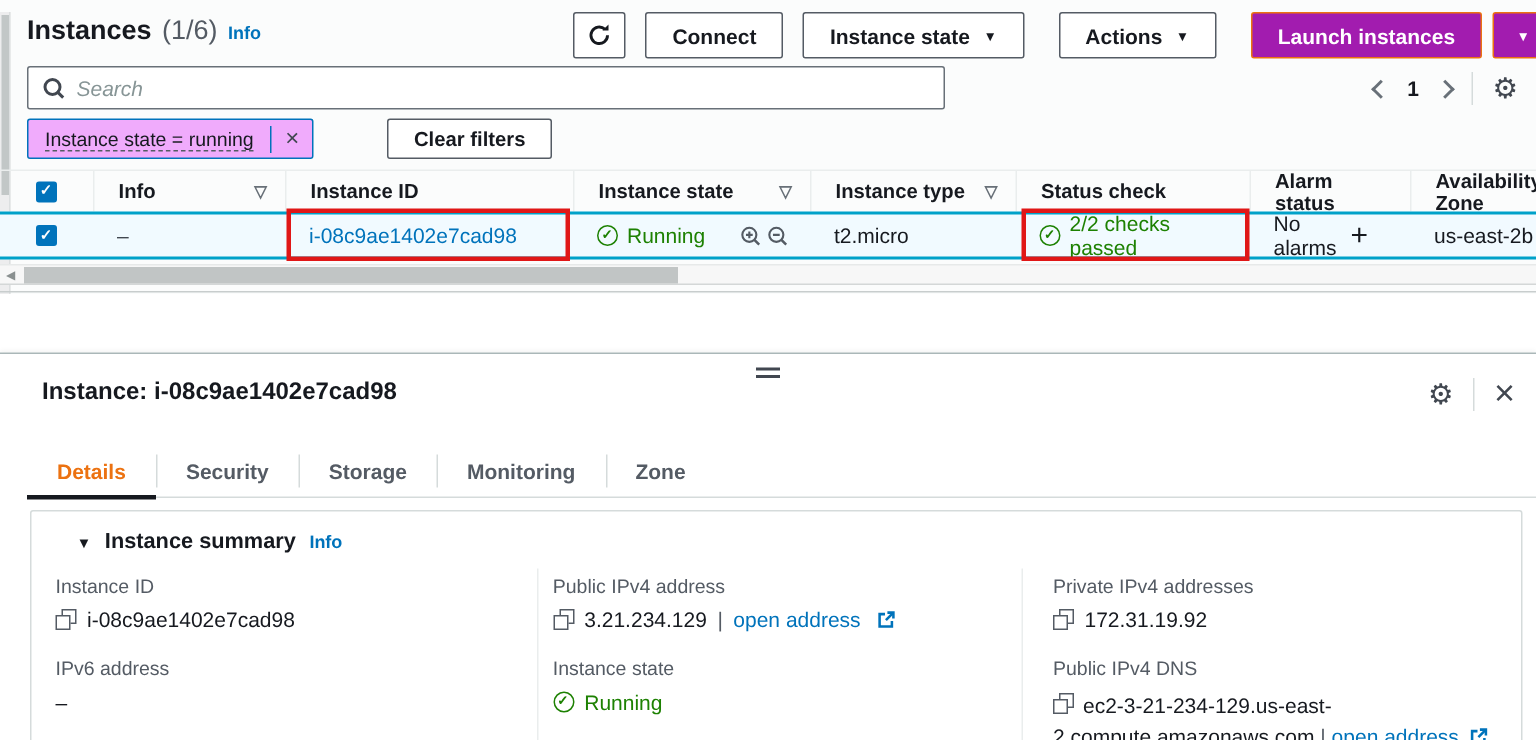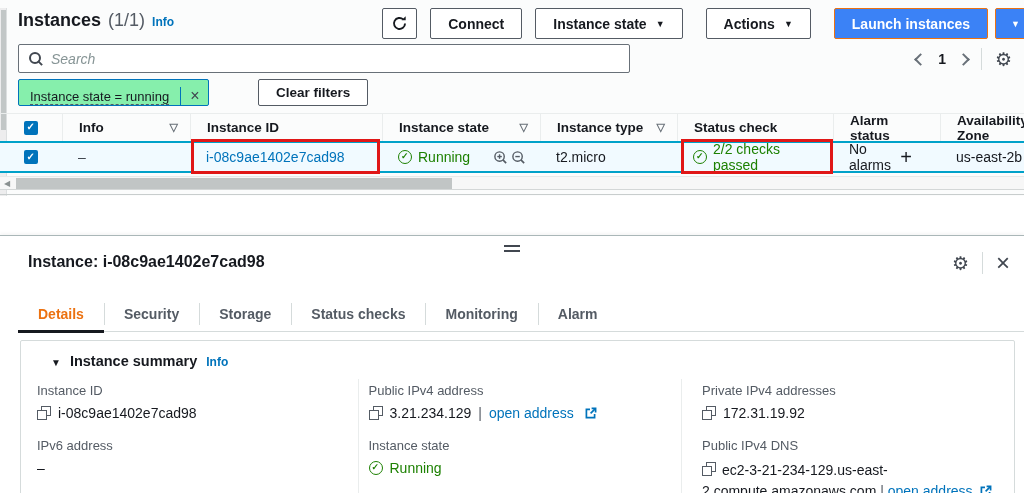--- a/index.html
+++ b/index.html
@@ -11,42 +11,42 @@
   .left-scroll-thumb { position:absolute; top:2px; left:1px; width:5px; height:120px; background:#c2c7c7; }
   .page-header { position:absolute; top:10px; left:18px; display:flex; align-items:baseline; gap:7px; }
   .page-title { font-size:18px; font-weight:700; }
   .page-count { font-size:18px; font-weight:400; color:#545b64; }
   .info-link { font-size:12px; font-weight:700; color:#0073bb; cursor:pointer; }
   .hdr-buttons { position:absolute; top:8px; right:-12px; display:flex; align-items:center; gap:13px; }
   .btn { height:31px; background:#fff; border:1px solid #545b64; border-radius:2px; font-weight:700;
     font-size:14px; color:#16191f; padding:0 17px; display:flex; align-items:center; gap:9px; cursor:pointer; white-space:nowrap; }
   .btn .caret { font-size:9px; line-height:1; position:relative; top:1px; }
   .btn-icon { padding:0 8px; }
-  .btn-primary { background:#3b82f6; border-color:#ec7211; color:#fff; }
+  .btn-primary { background:#a21caf; border-color:#ec7211; color:#fff; }
   .btn-split-caret { padding:0 15px; margin-left:-6px; }
   .mgap { margin-left:10px; }
   
   .search-box { position:absolute; top:44px; left:18px; width:612px; height:29px; border:1px solid #687078;
     border-radius:2px; background:#fff; display:flex; align-items:center; padding:0 9px; gap:8px; }
   .search-box input { border:none; outline:none; flex:1; font-size:14px; font-family:inherit; color:#16191f; background:transparent; }
   .search-box input::placeholder { font-style:italic; color:#879596; }
   .mag { width:15px; height:15px; position:relative; flex:none; }
   .mag::before { content:''; position:absolute; left:1px; top:1px; width:8px; height:8px; border:2px solid #414750; border-radius:50%; }
   .mag::after { content:''; position:absolute; left:11px; top:9px; width:2px; height:6px; background:#414750; transform:rotate(-45deg); }
   .pager { position:absolute; top:44px; right:12px; height:30px; display:flex; align-items:center; gap:13px; }
   .chev { width:9px; height:9px; border-top:2px solid #687078; border-right:2px solid #687078; cursor:pointer; }
   .chev-left { transform:rotate(-135deg); }
   .chev-right { transform:rotate(45deg); }
   .page-num { font-size:14px; font-weight:700; cursor:pointer; }
   .vdiv { width:1px; height:22px; background:#d5dbdb; }
   .gear { font-size:19px; color:#414750; cursor:pointer; line-height:1;
     font-family:"DejaVu Sans", sans-serif; }
   
-  .filter-chip { position:absolute; top:79px; left:18px; height:27px; border:1px solid #0073bb; background:#86efac;
-    border-radius:2px; display:flex; align-items:flex-end; font-size:13px; cursor:pointer; }
+  .filter-chip { position:absolute; top:79px; left:18px; height:27px; border:1px solid #0073bb; background:#f0abfc;
+    border-radius:2px; display:flex; align-items:center; font-size:13px; cursor:pointer; }
   .chip-label { padding:0 11px; display:flex; align-items:center; }
   .chip-label span { border-bottom:1px dashed #545b64; }
   .chip-x { border-left:1px solid #0073bb; padding:0 9px; display:flex; align-items:center; font-size:16px; color:#414750; cursor:pointer; }
   .clear-btn { position:absolute; top:79px; left:258px; height:27px; }
   
   .thead { position:absolute; top:113px; left:0; width:1070px; height:28px; display:flex;
     font-weight:700; font-size:13.5px; border-top:1px solid #eaeded; }
   .th { display:flex; align-items:center; padding:0 12px 0 16px; }
   .th + .th { border-left:1px solid #eaeded; }
   .sort { margin-left:auto; font-size:11px; color:#687078; }
@@ -111,21 +111,21 @@
 <body>
 
 <div class="top-section">
 
   <div class="left-scroll-track">
     <div class="left-scroll-thumb"></div>
   </div>
 
   <div class="page-header">
     <span class="page-title">Instances</span>
-    <span class="page-count">(1/1)</span>
+    <span class="page-count">(1/6)</span>
     <span class="info-link">Info</span>
   </div>
 
   <div class="hdr-buttons">
     <button class="btn btn-icon">
       <svg width="17" height="17" viewBox="0 0 16 16">
           <path d="M13.2 8a5.2 5.2 0 1 1-1.7-3.85" fill="none" stroke="#16191f" stroke-width="1.8"></path>
           <path d="M13.8 1.2v3.8h-3.8z" fill="#16191f"></path>
         </svg>
     </button>
@@ -254,23 +254,22 @@
   <div class="panel-icons">
     <span class="gear">⚙</span>
     <span class="vdiv"></span>
     <span class="close-x">×</span>
   </div>
 
   <div class="tabs">
     <div class="tab active">Details</div>
     <div class="tab">Security</div>
     <div class="tab">Storage</div>
-    <div class="tab">Status checks</div>
     <div class="tab">Monitoring</div>
-    <div class="tab">Alarm</div>
+    <div class="tab">Zone</div>
   </div>
 
   <div class="card">
     <div class="card-header">
       <span class="collapse-arrow">▼</span>
       <span class="card-title">Instance summary</span>
       <span class="info-link">Info</span>
     </div>
     <div class="card-grid">
       <div class="gcol gcol1">

